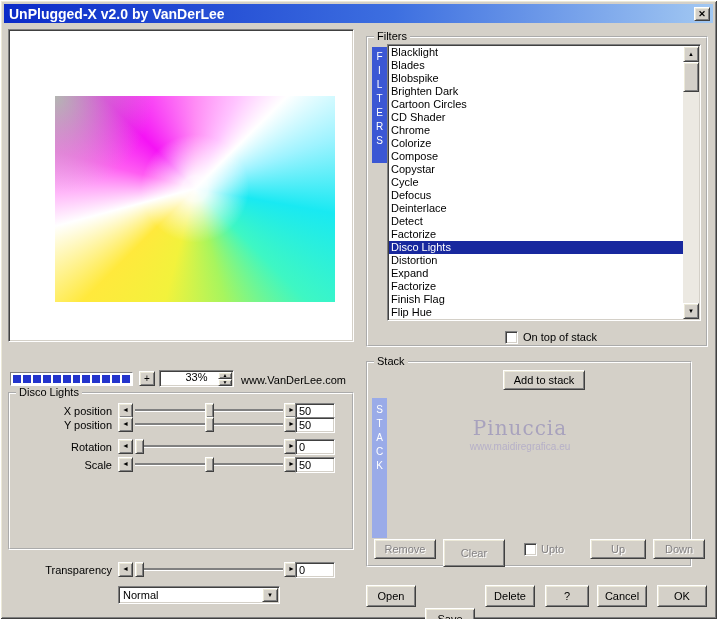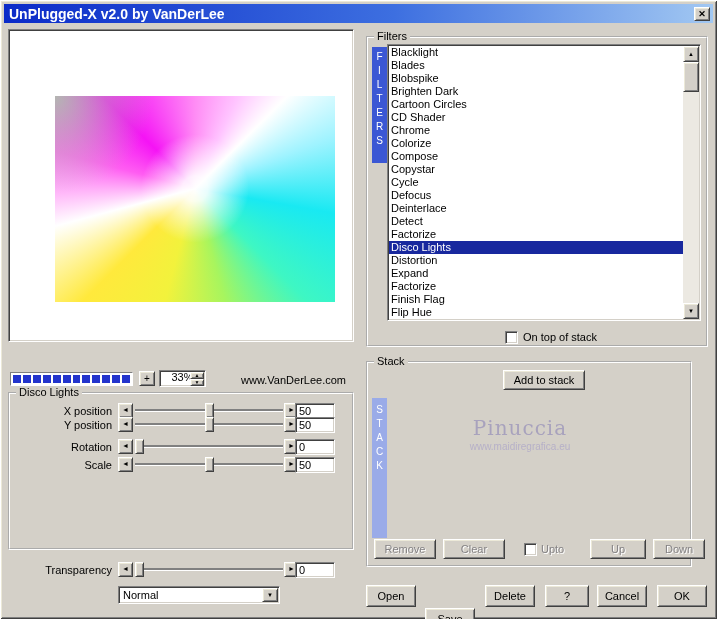--- a/index.html
+++ b/index.html
@@ -48,21 +48,21 @@
         #ffe93c 225deg, #ffffff 255deg, #ff5df2 285deg, #f513f5 315deg, #ff8cf5 360deg);
   }
   
   .progress {
     position:absolute; left:10px; top:372px; width:123px; height:14px;
     display:flex; gap:2px; padding:2px; background:#fff;
     border:1px solid; border-color:#808080 #ffffff #ffffff #808080;
   }
   .progress .seg { width:8px; height:8px; background:var(--progress-segment,#2334cc); }
   .plus-btn { position:absolute; left:139px; top:371px; width:16px; height:15px; font-size:10px; line-height:13px; }
-  .spin { position:absolute; left:159px; top:370px; width:47px; height:17px; display:flex; }
+  .spin { position:absolute; left:159px; top:370px; width:75px; height:17px; display:flex; }
   .spin .spin-value { flex:1; text-align:center; line-height:13px; }
   .spin-btns { position:absolute; right:1px; top:1px; bottom:1px; width:14px; display:flex; flex-direction:column; }
   .spin-btns .btn { flex:1; font-size:5px; line-height:5px; padding:0; }
   .site-link { position:absolute; left:216px; top:374px; width:130px; text-align:right; }
   
   .srow { position:absolute; left:8px; width:332px; height:16px; }
   .slabel { position:absolute; left:0; top:2px; width:104px; text-align:right; }
   .arrow-btn { position:absolute; width:15px; height:15px; top:0; font-size:7px; line-height:13px; }
   .arrow-btn .ico { transform:translateY(-1px); }
   .a-left  { left:110px; }
@@ -290,21 +290,21 @@
   <div class="vstrip stack-strip">S
 T
 A
 C
 K</div>
 
   <span class="wm-title">Pinuccia</span>
   <span class="wm-url">www.maidiregrafica.eu</span>
 
   <button class="raised btn disabled" style="position:absolute; left:374px; top:539px; width:62px; height:20px;">Remove</button>
-  <button class="raised btn disabled" style="position:absolute; left:443px; top:539px; width:62px; height:20px;">Clear</button>
+  <button class="raised btn disabled" style="position:absolute; left:443px; top:539px; width:62px; height:28px;">Clear</button>
   <span class="checkbox sunken" style="left:524px; top:543px;"></span>
   <span class="cb-label disabled" style="left:541px; top:543px;">Upto</span>
   <button class="raised btn disabled" style="position:absolute; left:590px; top:539px; width:56px; height:20px;">Up</button>
   <button class="raised btn disabled" style="position:absolute; left:653px; top:539px; width:52px; height:20px;">Down</button>
 
   <button class="raised btn footer-btn" style="left:366px; width:50px;">Open</button>
   <button class="raised btn footer-btn" style="left:425px; width:50px;margin-top:23px;">Save</button>
   <button class="raised btn footer-btn" style="left:485px; width:50px;">Delete</button>
   <button class="raised btn footer-btn" style="left:545px; width:44px;">?</button>
   <button class="raised btn footer-btn" style="left:597px; width:50px;">Cancel</button>

